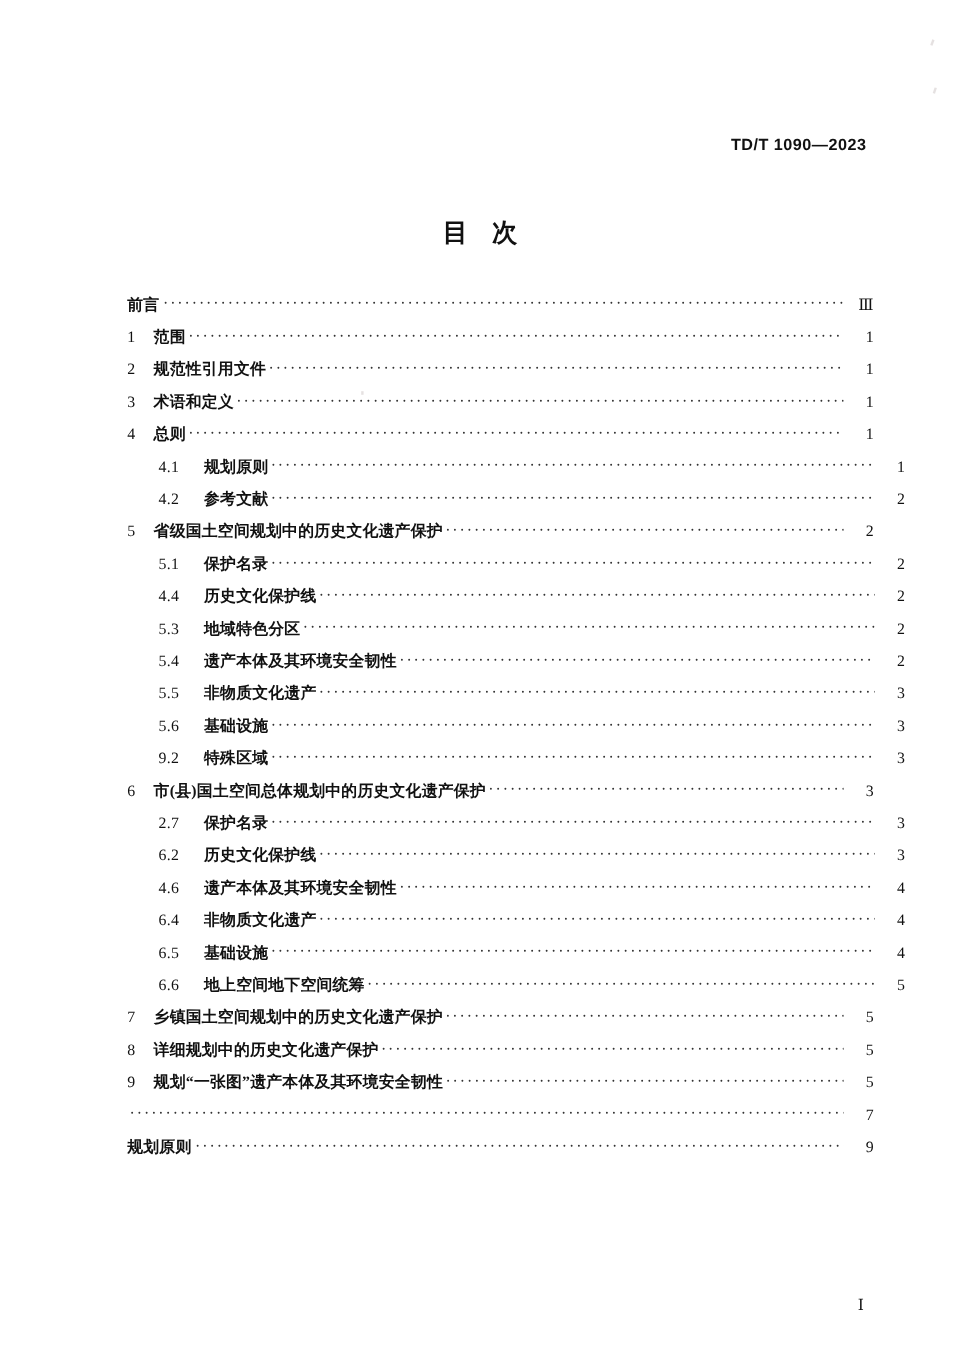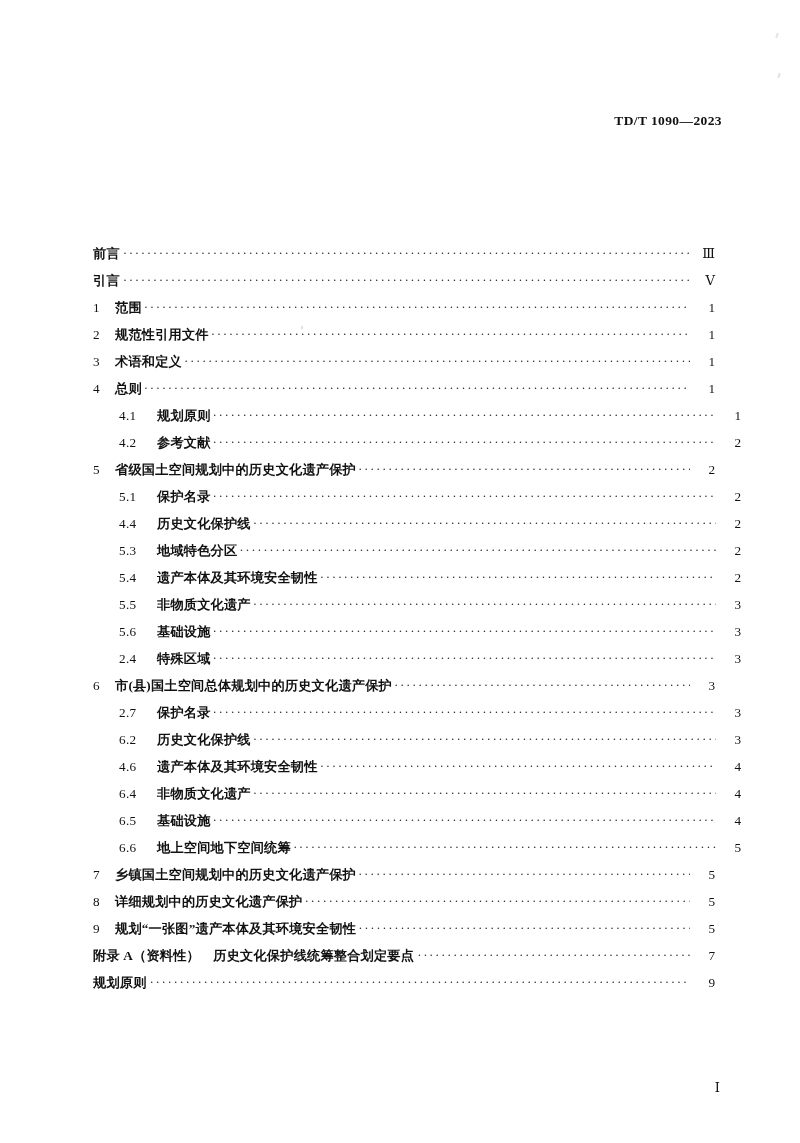--- a/index.html
+++ b/index.html
@@ -16,21 +16,21 @@
     color: #1a1a1a;
     overflow: hidden;
     box-sizing: border-box;
   }
 
   
   .header {
     position: absolute;
     top: 113px;
     right: 78px;
-    font-family: Liberation Serif, serif;
+    font-family: Liberation Sans, sans-serif;
     font-size: 13.5px;
     font-weight: bold;
     letter-spacing: 0.4px;
     color: #111;
     white-space: nowrap;
   }
 
   
   .doc-title {
     position: absolute;
@@ -54,20 +54,21 @@
   }
 
   .toc-row {
     display: flex;
     align-items: baseline;
     width: 100%;
     font-size: 13.2px;
     line-height: 1;
     height: 27px;
     color: #111;
+    margin-left: 13px;
   }
 
   .toc-label {
     display: flex;
     align-items: baseline;
     white-space: nowrap;
     flex: 0 0 auto;
   }
 
   .num {
@@ -144,36 +145,30 @@
 
 <div class="page">
 
   <div class="speck" style="top:33px; right:22px; width:2px; height:5px; transform:rotate(20deg);"></div>
   <div class="speck" style="top:73px; right:20px; width:2px; height:5px; transform:rotate(18deg);"></div>
   <div class="speck" style="top:326px; left:301px; width:2px; height:3px;"></div>
   <div class="speck" style="top:787px; left:202px; width:2px; height:3px;"></div>
 
   <div class="header">TD/T 1090—2023</div>
 
+  <div class="doc-title">目次</div>
 
   <div class="toc" id="toc-list">
       <div class="toc-row lvl0">
         <span class="toc-label">
           <span class="txt">前言</span>
         </span>
         <span class="leader"></span>
         <span class="pg">Ⅲ</span>
       </div>
-      <div class="toc-row lvl0">
-        <span class="toc-label">
-          <span class="txt">引言</span>
-        </span>
-        <span class="leader"></span>
-        <span class="pg">Ⅴ</span>
-      </div>
       <div class="toc-row lvl1">
         <span class="toc-label">
           <span class="num">1</span>
           <span class="txt">范围</span>
         </span>
         <span class="leader"></span>
         <span class="pg">1</span>
       </div>
       <div class="toc-row lvl1">
         <span class="toc-label">
@@ -266,21 +261,21 @@
       <div class="toc-row lvl2">
         <span class="toc-label">
           <span class="num">5.6</span>
           <span class="txt">基础设施</span>
         </span>
         <span class="leader"></span>
         <span class="pg">3</span>
       </div>
       <div class="toc-row lvl2">
         <span class="toc-label">
-          <span class="num">2.4</span>
+          <span class="num">9.2</span>
           <span class="txt">特殊区域</span>
         </span>
         <span class="leader"></span>
         <span class="pg">3</span>
       </div>
       <div class="toc-row lvl1">
         <span class="toc-label">
           <span class="num">6</span>
           <span class="txt">市(县)国土空间总体规划中的历史文化遗产保护</span>
         </span>
@@ -353,23 +348,20 @@
       </div>
       <div class="toc-row lvl1">
         <span class="toc-label">
           <span class="num">9</span>
           <span class="txt">规划“一张图”遗产本体及其环境安全韧性</span>
         </span>
         <span class="leader"></span>
         <span class="pg">5</span>
       </div>
       <div class="toc-row lvl0">
-        <span class="toc-label">
-          <span class="txt">附录 A（资料性）　历史文化保护线统筹整合划定要点</span>
-        </span>
         <span class="leader"></span>
         <span class="pg">7</span>
       </div>
       <div class="toc-row lvl0">
         <span class="toc-label">
           <span class="txt">规划原则 </span>
         </span>
         <span class="leader"></span>
         <span class="pg">9</span>
       </div>

